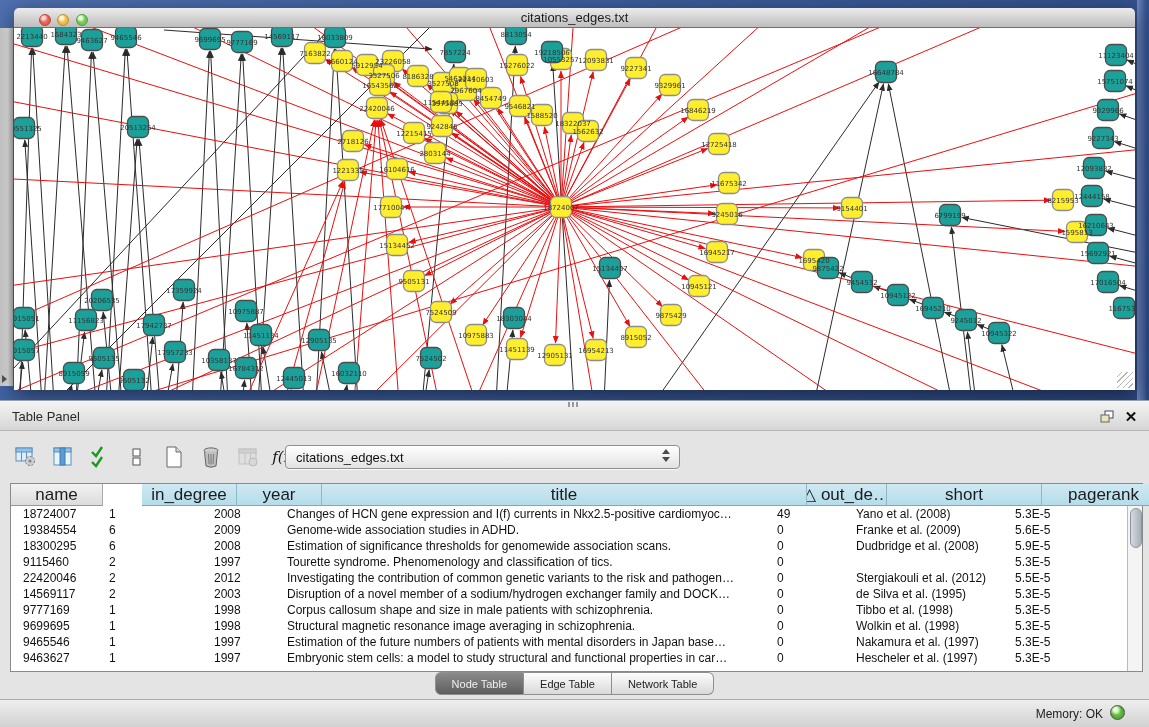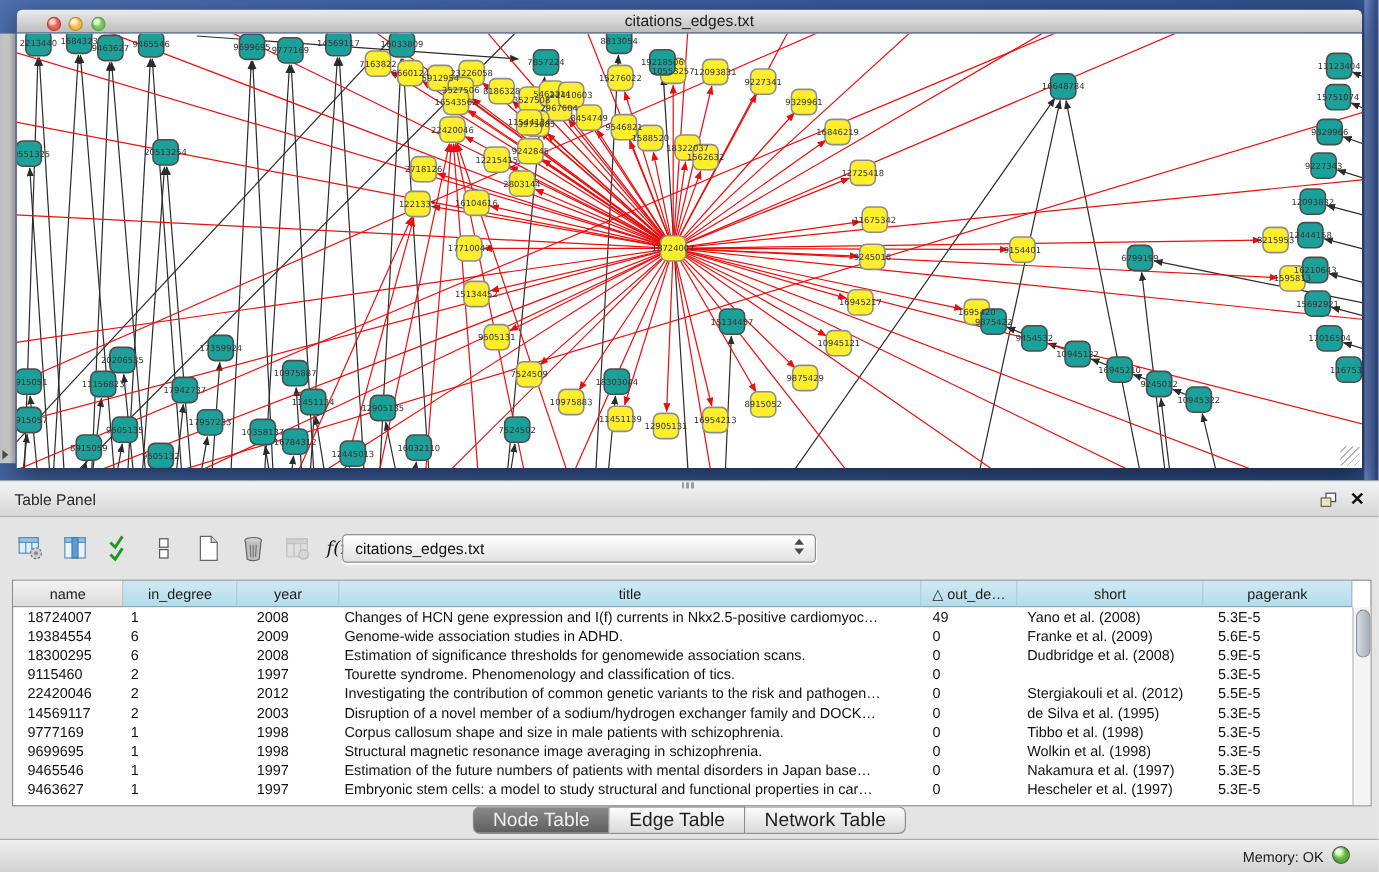--- a/index.html
+++ b/index.html
@@ -55,35 +55,35 @@
   .combo-arrows{position:absolute;right:8px;top:3px;width:9px;height:18px;}
   .combo-arrows .up{width:0;height:0;border-left:4px solid transparent;border-right:4px solid transparent;
     border-bottom:5px solid #4a4a4a;margin-bottom:3px;}
   .combo-arrows .dn{width:0;height:0;border-left:4px solid transparent;border-right:4px solid transparent;
     border-top:5px solid #4a4a4a;}
   
   .tableWrap{position:absolute;left:10px;top:83px;width:1131px;height:187px;background:#fff;
     border:1px solid #8a8a8a;box-sizing:content-box;}
   .thead{display:flex;height:22px;}
   .th{box-sizing:border-box;border-right:1px solid #8fb6c6;border-bottom:1px solid #7fa8ba;
-    background:linear-gradient(#cfe9f3,#b4dcea);font-size:12px;color:#1c1c1c;
+    background:linear-gradient(#cfe9f3,#b4dcea);font-size:17px;color:#1c1c1c;
     display:flex;align-items:center;justify-content:center;overflow:hidden;white-space:nowrap;}
   .th.first{background:linear-gradient(#f2f2f2,#dcdcdc);border-right:1px solid #aaa;border-bottom:1px solid #999;}
   .tbody{position:relative;}
   .tr{display:flex;height:16px;}
   .td{box-sizing:border-box;font-size:12px;color:#111;white-space:nowrap;overflow:hidden;
     line-height:16px;}
   .vscroll{position:absolute;right:0;top:22px;width:15px;height:165px;background:#f4f4f4;
     border-left:1px solid #bbb;box-sizing:border-box;}
   .vthumb{position:absolute;left:2px;top:2px;width:10px;height:38px;border-radius:6px;
     border:1px solid #8d939c;background:linear-gradient(90deg,#d6dae0,#a8afba);}
   
   .tabbar{position:absolute;left:0;top:272px;width:100%;height:24px;display:flex;justify-content:center;}
   .seg{height:23px;box-sizing:border-box;border:1px solid #8f8f8f;border-left:none;
-    background:linear-gradient(#fdfdfd,#d9d9d9);color:#1e1e1e;font-size:16px;
+    background:linear-gradient(#fdfdfd,#d9d9d9);color:#1e1e1e;font-size:11px;
     padding:0 16px;display:flex;align-items:center;cursor:pointer;}
   .seg.first{border-left:1px solid #8f8f8f;border-radius:6px 0 0 6px;}
   .seg.last{border-radius:0 6px 6px 0;}
   .seg.sel{background:linear-gradient(#8a8a8a,#5e5e5e);color:#efefef;}
   
   .statusbar{position:absolute;left:0;top:299px;width:100%;height:28px;box-sizing:border-box;
     background:linear-gradient(#eeeeee,#d2d2d2);border-top:1px solid #aaa;}
   .mem-label{position:absolute;right:46px;top:7px;font-size:12px;color:#222;}
   .mem-dot{position:absolute;right:24px;top:5px;width:15px;height:15px;border-radius:50%;
     border:1px solid #4d5a4d;box-sizing:border-box;
@@ -566,21 +566,21 @@
       <span class="combo-text">citations_edges.txt</span>
       <div class="combo-arrows">
         <div class="up"></div>
           <div class="dn"></div>
       </div>
     </div>
 
     <div class="tableWrap">
       <div class="thead" id="thead">
           <div class="th first" style="width: 92px; flex: 0 0 92px;">name</div>
-          <div class="th" style="width: 95px; flex: 0 0 95px;">in_degree</div>
+          <div class="th" style="width: 95px; flex: 0 0 95px; margin-left: 39px;">in_degree</div>
           <div class="th" style="width: 85px; flex: 0 0 85px;">year</div>
           <div class="th" style="width: 485px; flex: 0 0 485px;">title</div>
           <div class="th" style="width: 80px; flex: 0 0 80px;">△ out_de…</div>
           <div class="th" style="width: 155px; flex: 0 0 155px;">short</div>
           <div class="th" style="width: 124px; flex: 0 0 124px;">pagerank</div>
         </div>
       <div class="tbody" id="tbody">
           <div class="tr">
             <div class="td" style="flex: 0 0 92px; width: 92px; padding-left: 12px;">18724007</div>
             <div class="td" style="flex: 0 0 95px; width: 95px; padding-left: 6px;">1</div>

